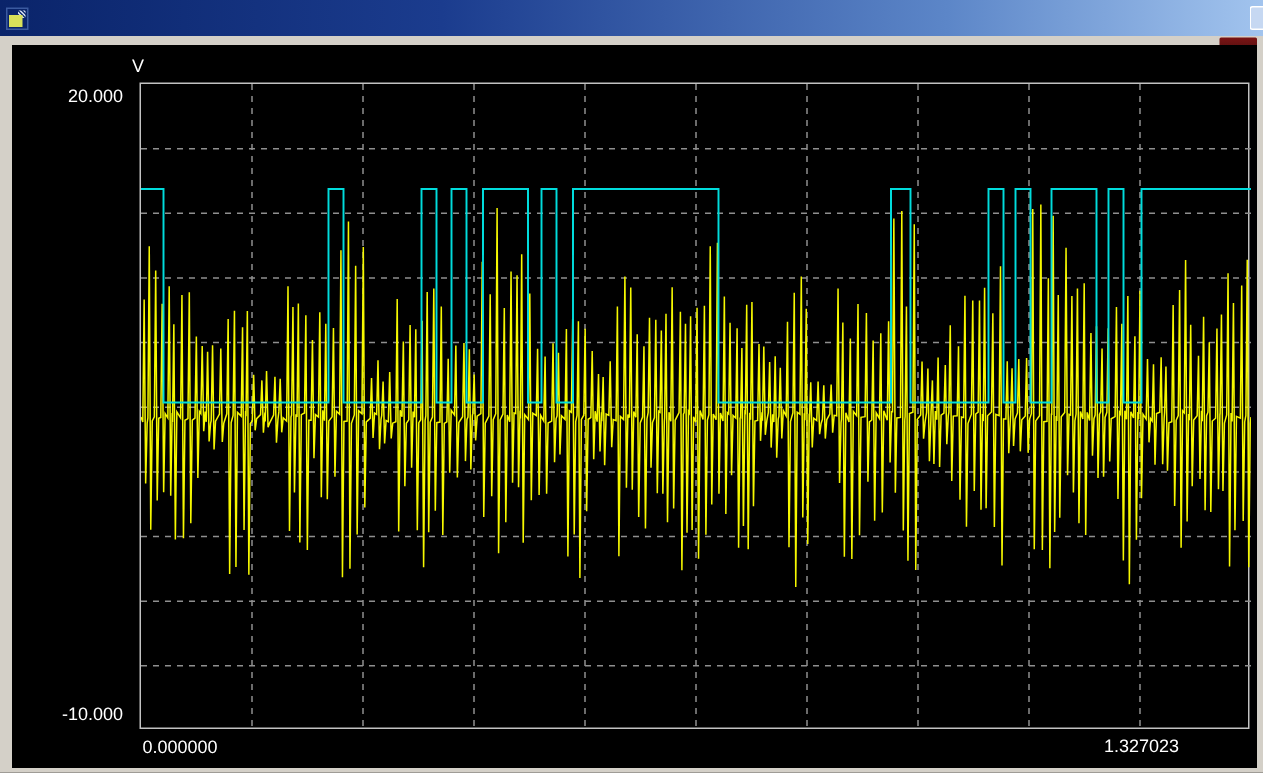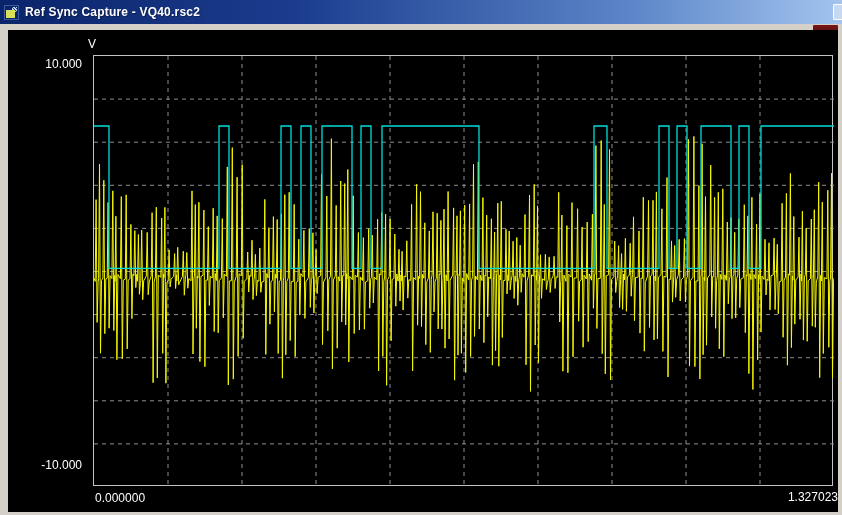--- a/index.html
+++ b/index.html
@@ -64,41 +64,40 @@
     border:1px solid #c2c2c2;
   }
   .plot-frame svg { display:block; width:740px; height:431px; }
 
   .axis-label {
     position:absolute; color:#ffffff; font-size:12px;
     font-family:"Liberation Sans", sans-serif; white-space:nowrap;
   }
   .lbl-v      { left:80px;  top:7px; }
   .lbl-ytop   { left:22px;  top:27px;  width:52px; text-align:right; }
-  .lbl-ybot   { left:17px;  top:428px; width:57px; text-align:right; }
+  .lbl-ybot   { left:17px;  top:439px; width:57px; text-align:right; }
   .lbl-xleft  { left:87px;  top:461px;text-align:center; }
-  .lbl-xright { left:728px; top:460px; width:102px; text-align:right; }
+  .lbl-xright { left:728px; top:460px; width:102px; }
 </style>
 </head>
 <body>
 
 <div class="window">
 
   <div class="titlebar">
     <div class="app-icon"></div>
-    <div class="title-text">Ref Sync Capture - VQ40.rsc2</div>
     <div class="close-sliver"></div>
   </div>
 
   <div class="red-remnant"></div>
 
   <div class="client">
 
     <div class="axis-label lbl-v">V</div>
-    <div class="axis-label lbl-ytop">10.000</div>
+    <div class="axis-label lbl-ytop">20.000</div>
     <div class="axis-label lbl-ybot">-10.000</div>
     <div class="axis-label lbl-xleft">0.000000</div>
     <div class="axis-label lbl-xright">1.327023</div>
 
     <div class="plot-frame">
       <svg id="plot-svg" viewBox="0 0 740 431">
           <line x1="74" y1="0" x2="74" y2="431" stroke="#8f8f8f" stroke-width="1" stroke-dasharray="4 4"></line>
           <line x1="148" y1="0" x2="148" y2="431" stroke="#8f8f8f" stroke-width="1" stroke-dasharray="4 4"></line>
           <line x1="222" y1="0" x2="222" y2="431" stroke="#8f8f8f" stroke-width="1" stroke-dasharray="4 4"></line>
           <line x1="296" y1="0" x2="296" y2="431" stroke="#8f8f8f" stroke-width="1" stroke-dasharray="4 4"></line>

